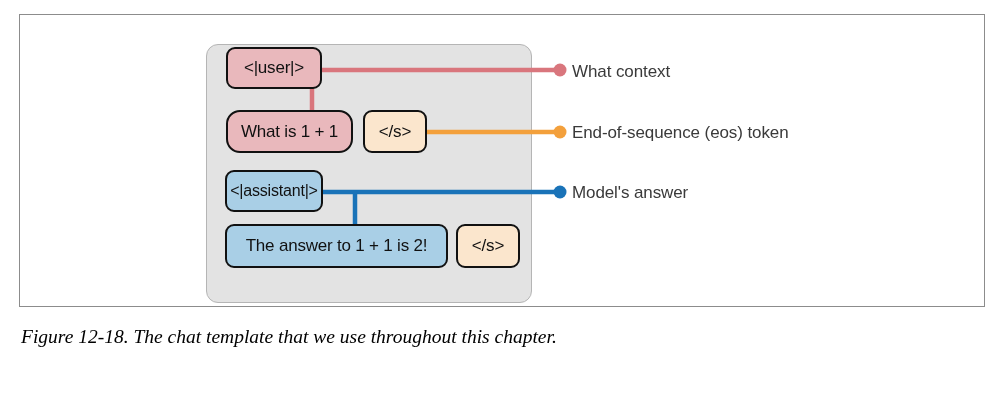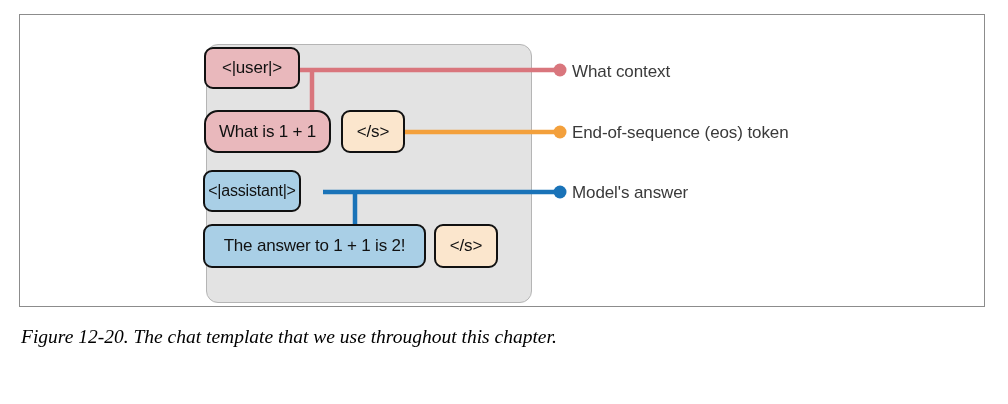--- a/index.html
+++ b/index.html
@@ -53,20 +53,21 @@
     box-sizing: border-box;
     border: 2.5px solid #111111;
     border-radius: 9px;
     display: flex;
     align-items: center;
     justify-content: center;
     font-family: "Liberation Sans", sans-serif;
     color: #111111;
     white-space: nowrap;
     letter-spacing: -0.2px;
+    margin-left: 22px;
   }
   .token-box.pink   { background: #e9b8bc; }
   .token-box.blue   { background: #a9cfe6; }
   .token-box.cream  { background: #fbe6cd; }
 
   #box-user       { left: 204px; top:  47px; width: 96px;  height: 42px; font-size: 17px; }
   #box-question   { left: 204px; top: 110px; width: 127px; height: 43px; font-size: 17px; border-radius: 14px; }
   #box-eos-1      { left: 341px; top: 110px; width: 64px;  height: 43px; font-size: 17px; }
   #box-assistant  { left: 203px; top: 170px; width: 98px; height: 42px; font-size: 16px; }
   #box-answer     { left: 203px; top: 224px; width: 223px; height: 44px; font-size: 17px; }
@@ -143,15 +144,15 @@
   <div class="token-box blue" id="box-answer">The answer to 1 + 1 is 2!</div>
 
   <div class="token-box cream" id="box-eos-2">&lt;/s&gt;</div>
 
   <div class="legend-label" id="legend-label-user">What context</div>
 
   <div class="legend-label" id="legend-label-eos">End-of-sequence (eos) token</div>
 
   <div class="legend-label" id="legend-label-assistant">Model's answer</div>
 
-  <div class="caption">Figure 12-20. The chat template that we use throughout this chapter.</div>
+  <div class="caption">Figure 12-18. The chat template that we use throughout this chapter.</div>
 
 </div>
 
 </body></html>

